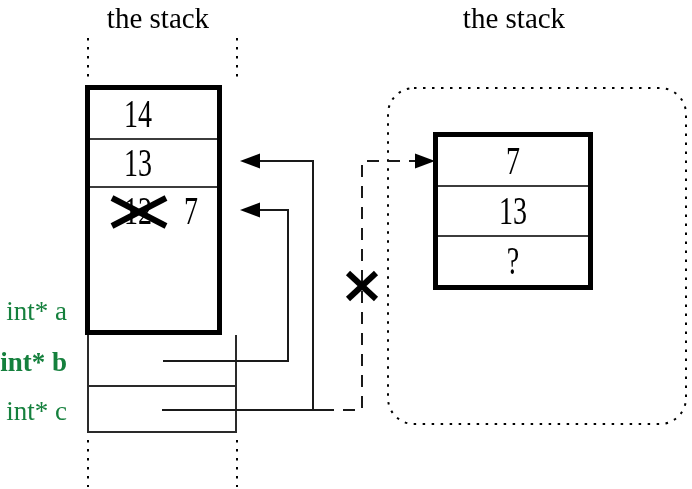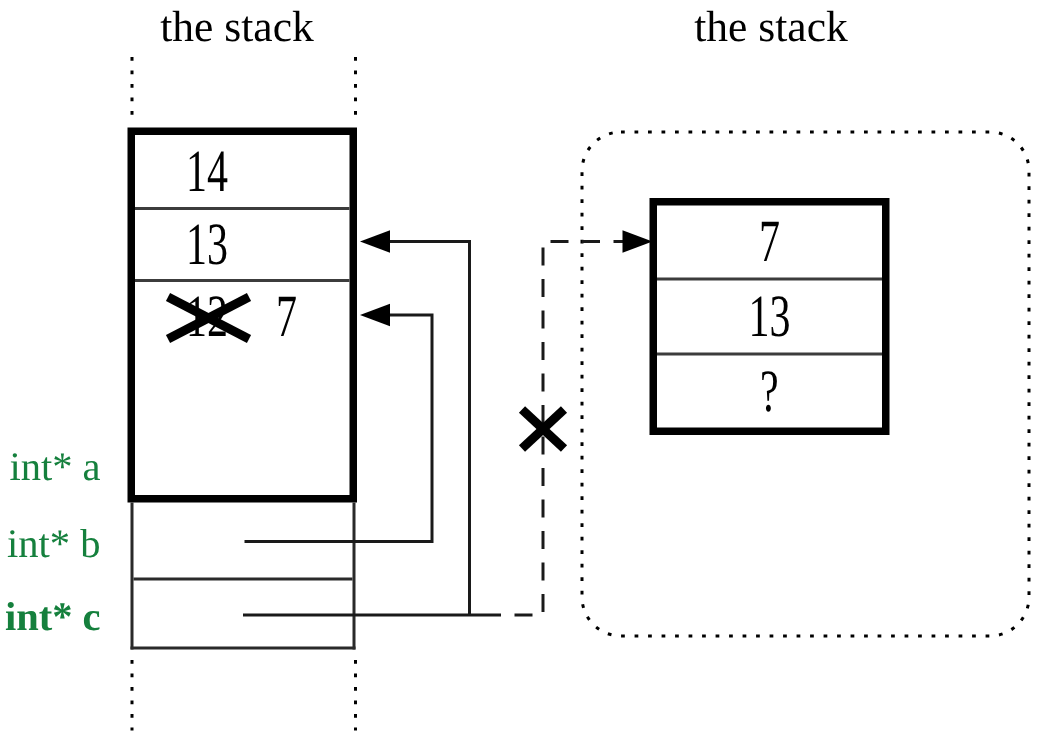--- a/index.html
+++ b/index.html
@@ -24,21 +24,21 @@
     color: #000;
     z-index: 3;
   }
   #stack-title { left: 58px; top: 1px; }
   #heap-title  { left: 414px; top: 1px; }
 
   
   .stack-frame {
     position: absolute;
     left: 85px; top: 85px;
-    width: 153px; height: 250px;
+    width: 137px; height: 250px;
     border: 5px solid #000;
     box-sizing: border-box;
     z-index: 2;
     background: transparent;
   }
   .srow {
     height: 48px;
     box-sizing: border-box;
     display: flex;
     align-items: center;
@@ -76,22 +76,22 @@
     left: 0px;
     width: 67px;
     text-align: right;
     font-size: 27px;
     line-height: 32px;
     color: #15803d;
     white-space: nowrap;
     z-index: 3;
   }
   #plabel-a { top: 295px; }
-  #plabel-b { top: 346px; }
-  #plabel-c { top: 395px; font-weight: bold; }
+  #plabel-b { top: 346px; font-weight: bold; }
+  #plabel-c { top: 395px; }
 
   
   .heap-box {
     position: absolute;
     left: 433px; top: 132px;
     width: 160px; height: 158px;
     border: 5px solid #000;
     box-sizing: border-box;
     z-index: 2;
   }

